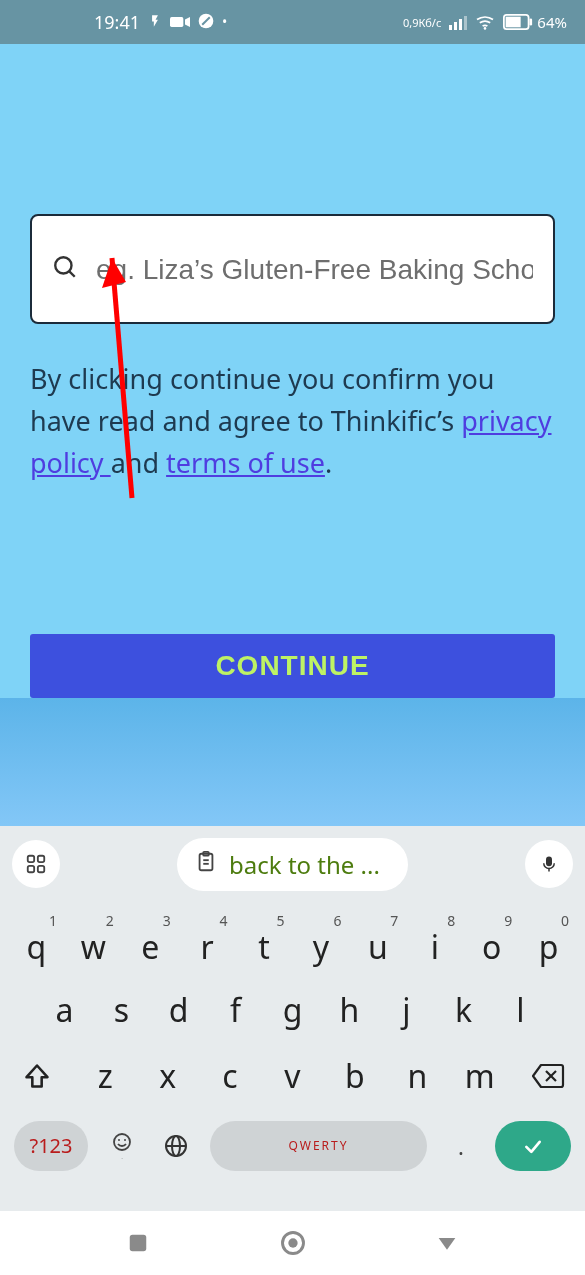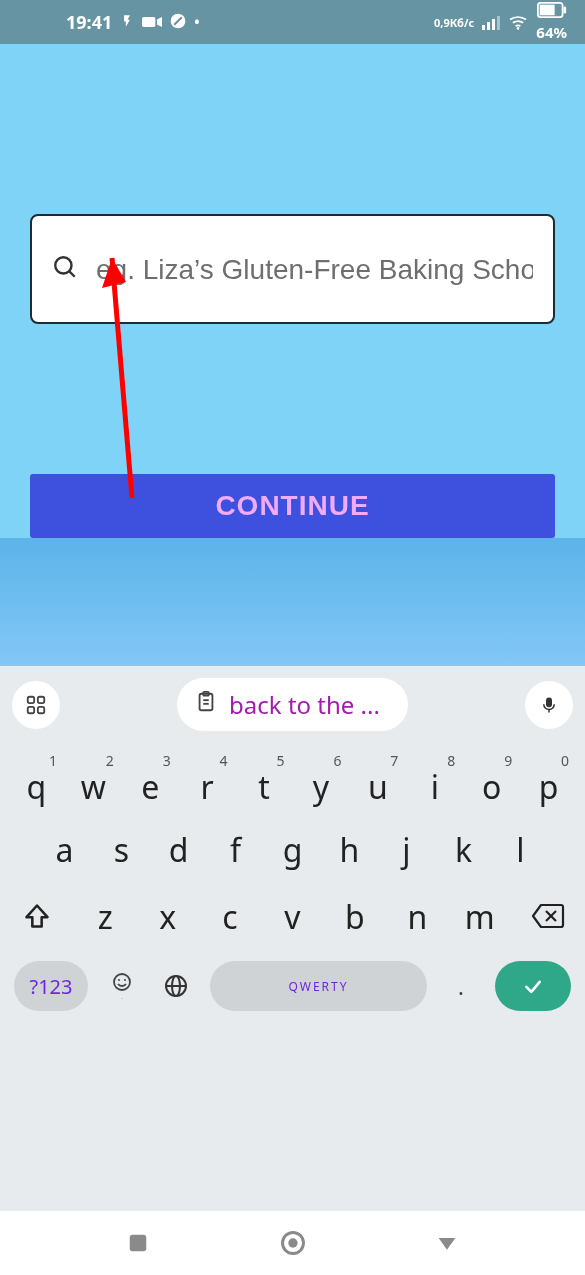--- a/index.html
+++ b/index.html
@@ -4,34 +4,34 @@
 <style>
   * { box-sizing: border-box; margin: 0; padding: 0; }
   html, body { width: 585px; height: 1275px; font-family: system-ui, -apple-system, Roboto, Arial, sans-serif; overflow: hidden; }
   body { display: flex; flex-direction: column; }
 
   
   .status-bar {
     height: 44px;
     background: #6794A3;
     display: flex; align-items: center; justify-content: space-between;
-    padding: 0 18px 0 66px;
+    padding: 0 18px 0 94px;
     color: #fff;
-    font-size: 18px; font-weight: 700;
+    font-size: 18px; font-weight: 400;
   }
   .status-left, .status-right { display: flex; align-items: center; gap: 8px; }
   .status-left .dot { font-size: 14px; line-height: 1; }
   .signal-bars { display: inline-flex; align-items: flex-end; gap: 2px; height: 16px;}
   .signal-bars span { width: 3px; background: #fff; display: inline-block;}
   .signal-bars span:nth-child(1){height:5px}
   .signal-bars span:nth-child(2){height:8px}
   .signal-bars span:nth-child(3){height:11px}
   .signal-bars span:nth-child(4){height:14px;background:rgba(255,255,255,.45)}
   .wifi-icon svg, .battery svg { display:block; }
-  .battery-group{display:flex;align-items:center;gap:4px;flex-direction:column;}
+  .battery-group{display:flex;align-items:center;gap:4px;}
   .sb-number{font-size:11px;}
   .sb-pct{font-size:15px;}
 
   
   .app-top { background: #7FD3F7; padding: 170px 30px 0 30px; }
   .search-box {
     background: #fff; border: 2px solid #1b2b3a;
     border-radius: 8px;
     display: flex; align-items: center;
     padding: 18px 20px;
@@ -59,21 +59,21 @@
     margin-top: 34px;
     font-size: 27px; line-height: 1.55;
     color:#1E3A50;
   }
   .disclaimer a { color:#4F3DE0; text-decoration: underline; }
 
   .continue-wrap { margin-top: 150px; }
   .continue-btn {
     width: 100%; height: 64px;
     background: #3D50DE;
-    border: none; color:#f0abfc;
+    border: none; color:#bef264;
     font-size: 28px; font-weight: 700; letter-spacing: 1px;
     border-radius: 3px;
     cursor:pointer;
   }
 
   
   .gradient-strip {
     height: 128px;
     background: linear-gradient(#5CB4E9, #83C7F7);
   }
@@ -89,39 +89,39 @@
   }
   .kb-circle{
     width:48px;height:48px;border-radius:50%;
     background:#fff;display:flex;align-items:center;justify-content:center;
     color:#3b3b3b;
   }
   .kb-oval{
     flex:0 0 auto;
     display:flex;align-items:center;gap:12px;
     background:#fff;border-radius:28px;padding:10px 28px 10px 18px;
-    color:#a21caf;font-size:24px;
+    color:#4d7c0f;font-size:24px;
   }
   .kb-rows{padding:6px 8px 24px 8px;}
   .kb-row{display:flex;justify-content:space-between;margin-top:20px;}
   .kb-row2{padding:0 28px;}
   .key{
     flex:1;text-align:center;font-size:32px;color:#222;position:relative;
     user-select:none;
   }
   .key .n{position:absolute;top:-14px;right:8px;font-size:14px;color:#555;}
   .kb-row3{display:flex;align-items:center;gap:0;margin-top:20px;}
   .shift,.bksp{
     width:58px;height:50px;display:flex;align-items:center;justify-content:center;color:#222;
   }
   .kb-row3 .mid{flex:1;display:flex;justify-content:space-between;padding:0 8px;}
   .kb-row4{display:flex;align-items:center;gap:14px;margin-top:20px;padding:0 6px;}
   .key-pill{
     background:#CFD3D5;border-radius:28px;display:flex;align-items:center;justify-content:center;
-    color:#6d28d9;
+    color:#b91c1c;
   }
   .sym{width:74px;height:50px;font-size:20px;}
   .emoji,.globe,.period{width:40px;height:50px;display:flex;align-items:center;justify-content:center;color:#444;font-size:22px;}
   .space{flex:1;height:50px;font-size:12px;letter-spacing:2px;}
   .enter{width:76px;height:50px;border-radius:28px;background:#2EA889;display:flex;align-items:center;justify-content:center;}
 
   
   .navbar{
     height:64px;background:#fff;display:flex;align-items:center;justify-content:space-evenly;
   }
@@ -191,20 +191,26 @@
     </span>
     <input class="search-input" type="text" autofocus="" placeholder="eg. Liza’s Gluten-Free Baking School" style="">
 
     <svg class="arrow-overlay" viewBox="0 0 40 300">
       <defs></defs>
       <line x1="10" y1="50" x2="30" y2="290" stroke="#ff0000" stroke-width="5"></line>
       <polygon points="10,50 0,80 24,74" fill="#ff0000"></polygon>
     </svg>
   </div>
 
+  <p class="disclaimer">
+    <span>By clicking continue you confirm you have read and agree to Thinkific’s </span>
+    <a href="#">privacy policy </a>
+    <span>and </span>
+    <a href="#">terms of use</a><span>.</span>
+  </p>
 
   <div class="continue-wrap">
     <button class="continue-btn">CONTINUE</button>
   </div>
 </div>
 
 <div class="gradient-strip"></div>
 
 <div class="keyboard">
 

